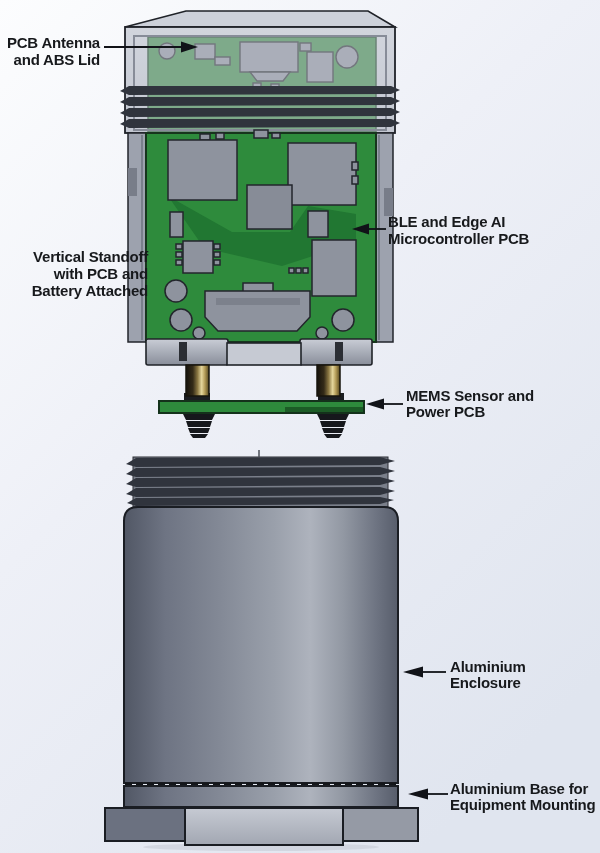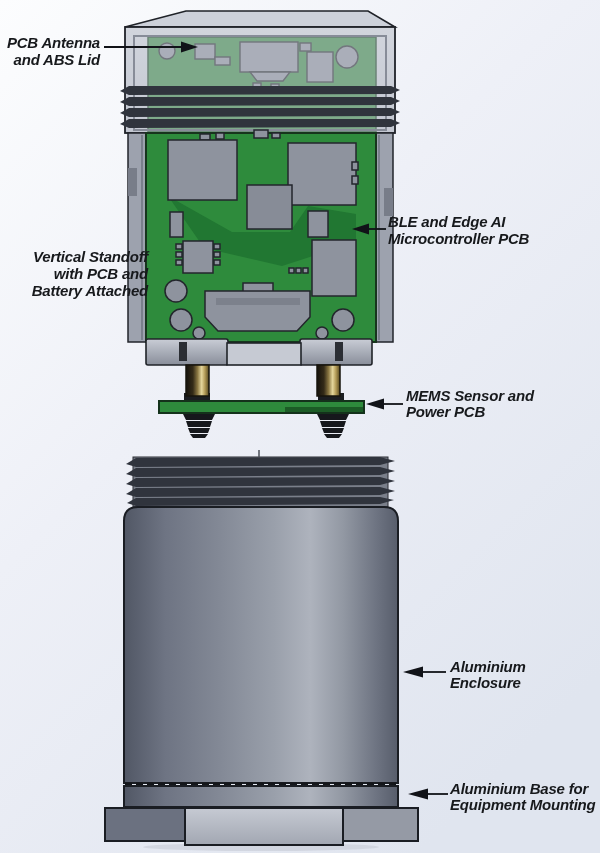--- a/index.html
+++ b/index.html
@@ -1,21 +1,21 @@
 <!DOCTYPE html>
 <html><head>
 <meta charset="utf-8">
 <style>
   html,body{margin:0;padding:0;}
   body{
     width:600px;height:853px;overflow:hidden;
     font-family:"Liberation Sans", sans-serif;
     background:linear-gradient(135deg,#fcfdfe 0%,#eef0f7 45%,#e0e5ef 100%);
   }
-  .stage{position:relative;width:600px;height:853px;font-style:italic;}
+  .stage{position:relative;width:600px;height:853px;}
   svg{position:absolute;top:0;left:0;}
   text{
     font-family:"Liberation Sans", sans-serif;
     font-weight:bold;font-size:15px;letter-spacing:-0.2px;
     fill:#17191c;
   }
 </style>
 </head>
 <body>
 

